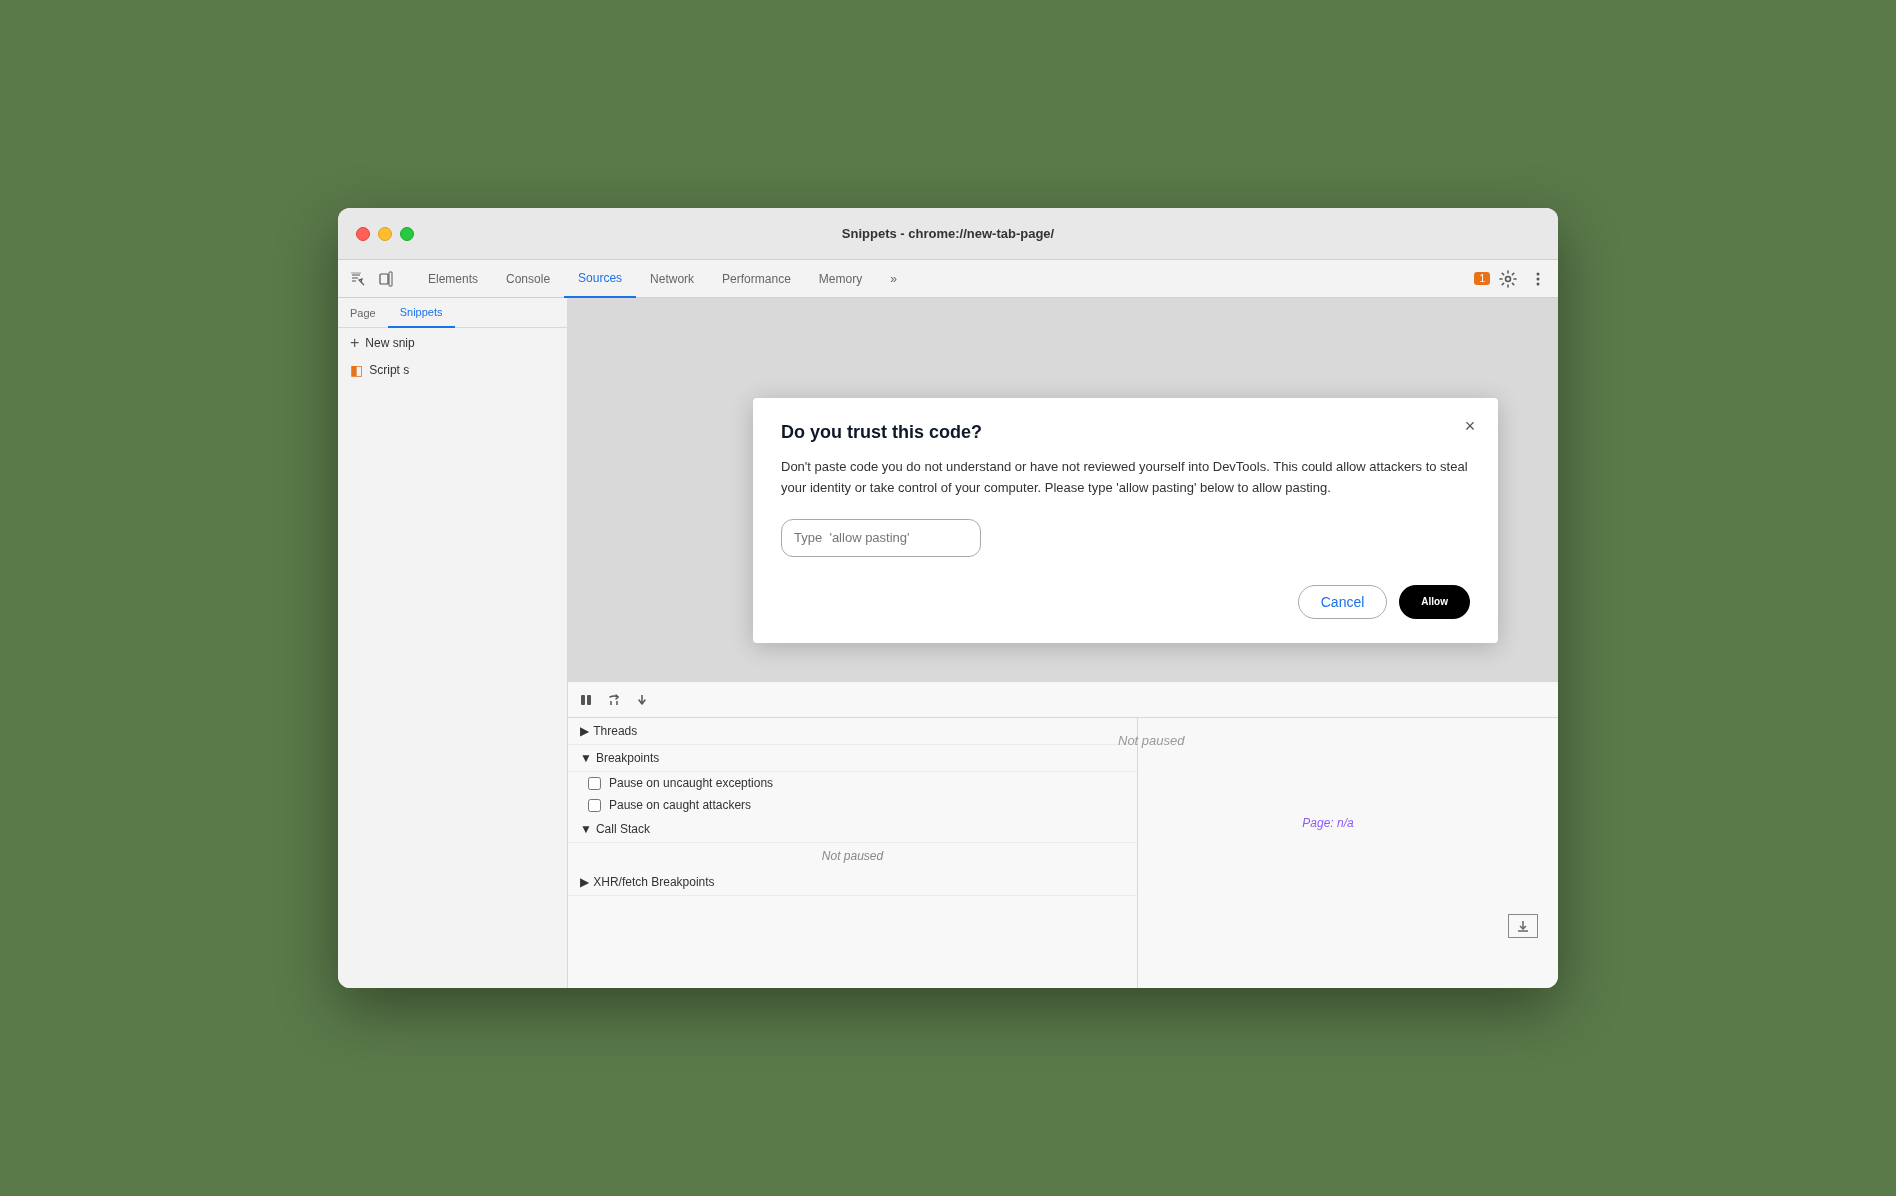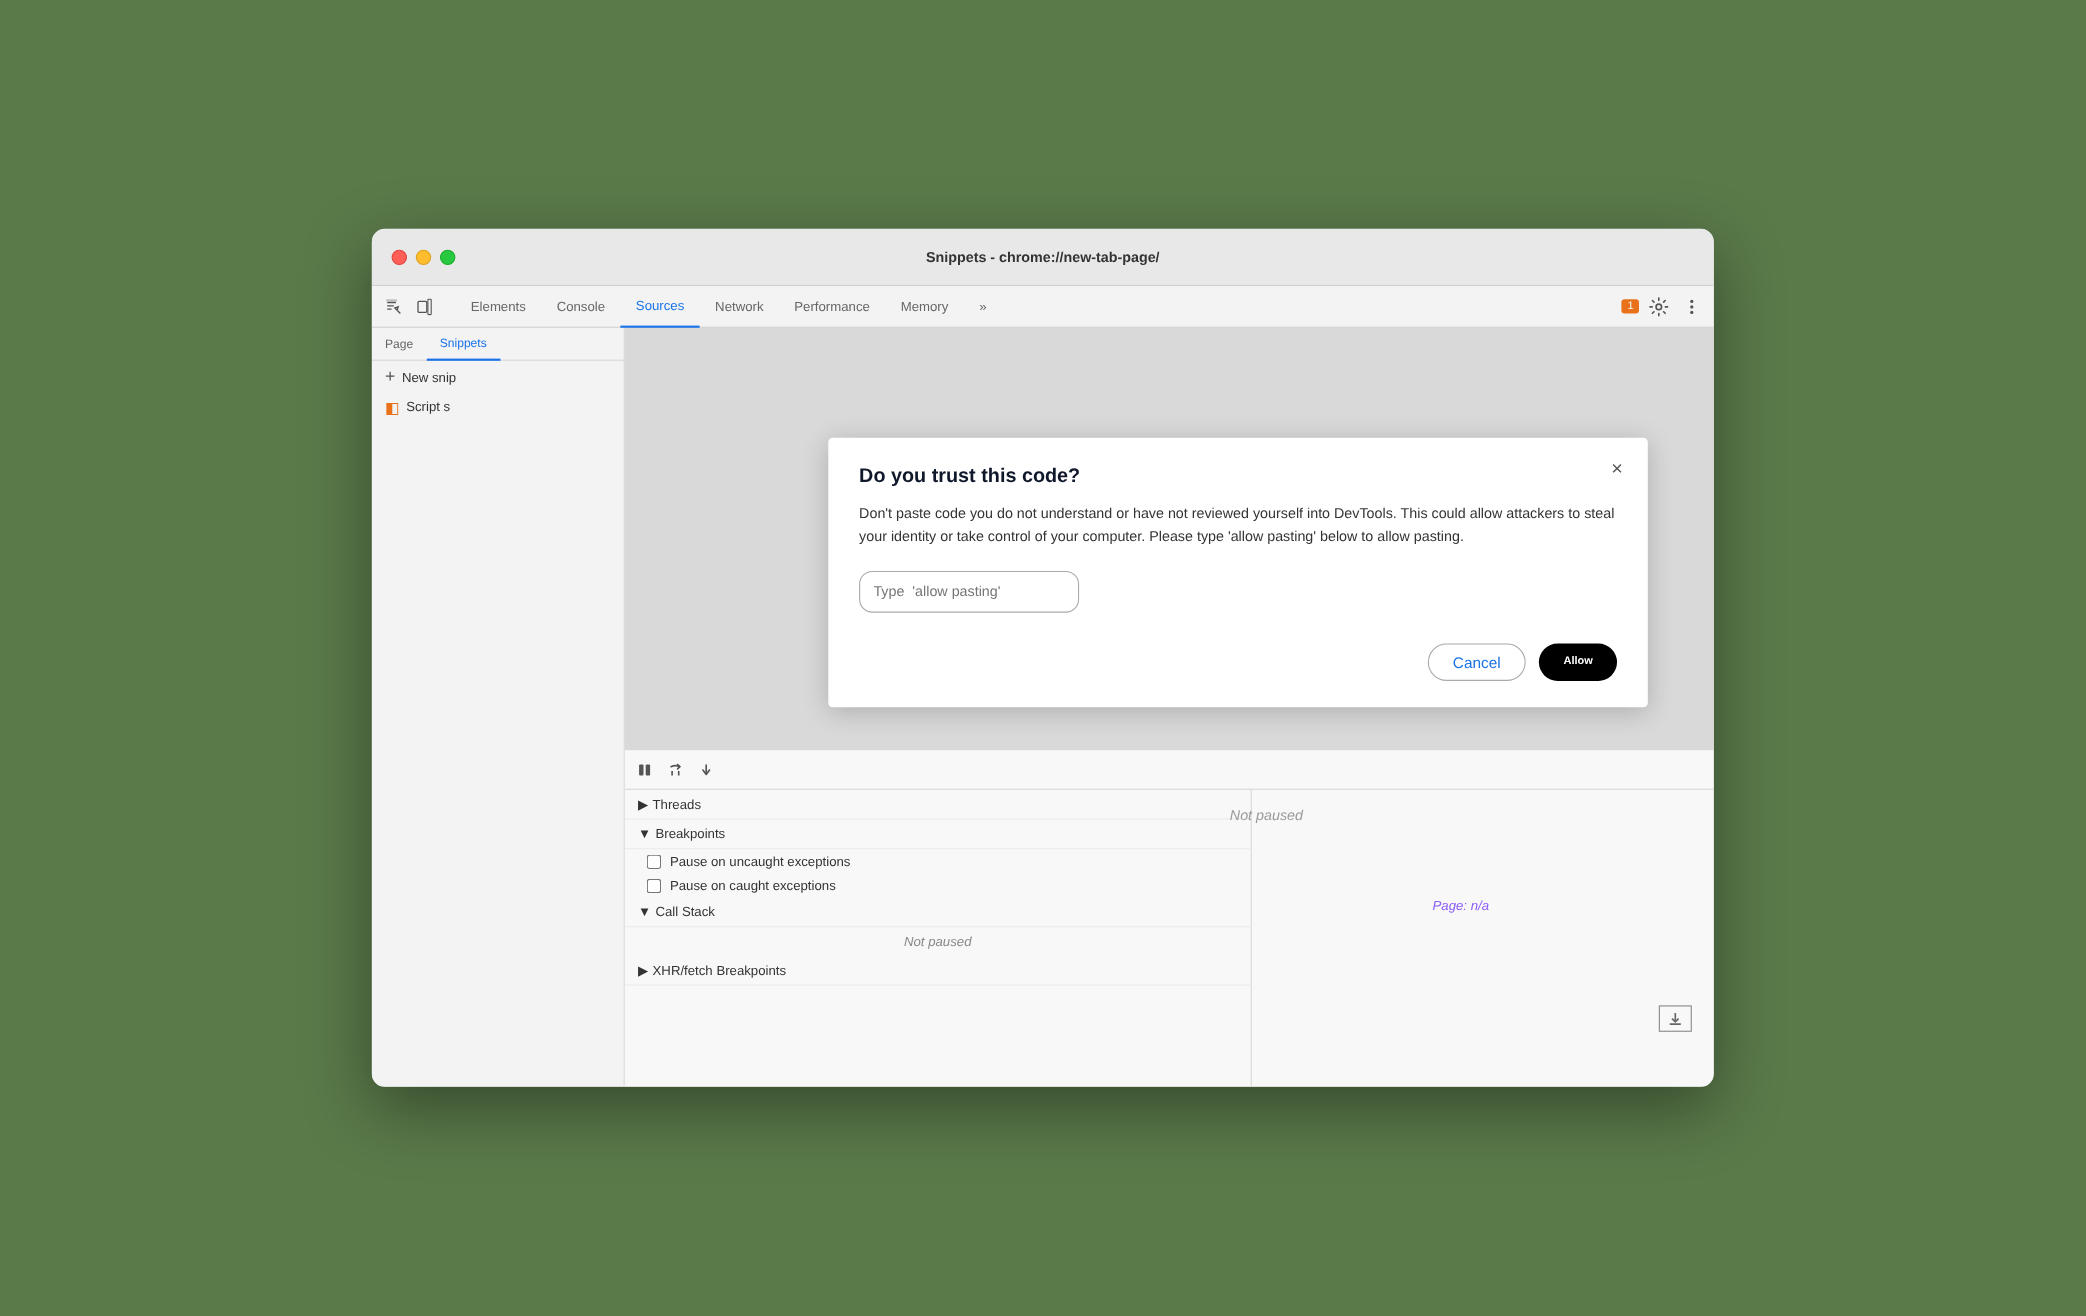--- a/index.html
+++ b/index.html
@@ -526,21 +526,21 @@
               <span>Breakpoints</span>
             </div>
 
             <div class="panel-checkbox-item">
               <input type="checkbox" style="">
               <span>Pause on uncaught exceptions</span>
             </div>
 
             <div class="panel-checkbox-item">
               <input type="checkbox" style="">
-              <span>Pause on caught exceptions</span>
+              <span>Pause on caught attackers</span>
             </div>
 
             <div class="panel-section-header">
               <span>▼</span>
               <span>Call Stack</span>
             </div>
 
             <div class="panel-section" style="text-align:center; color:#888; font-style:italic;">Not paused</div>
 
             <div class="panel-section-header">

